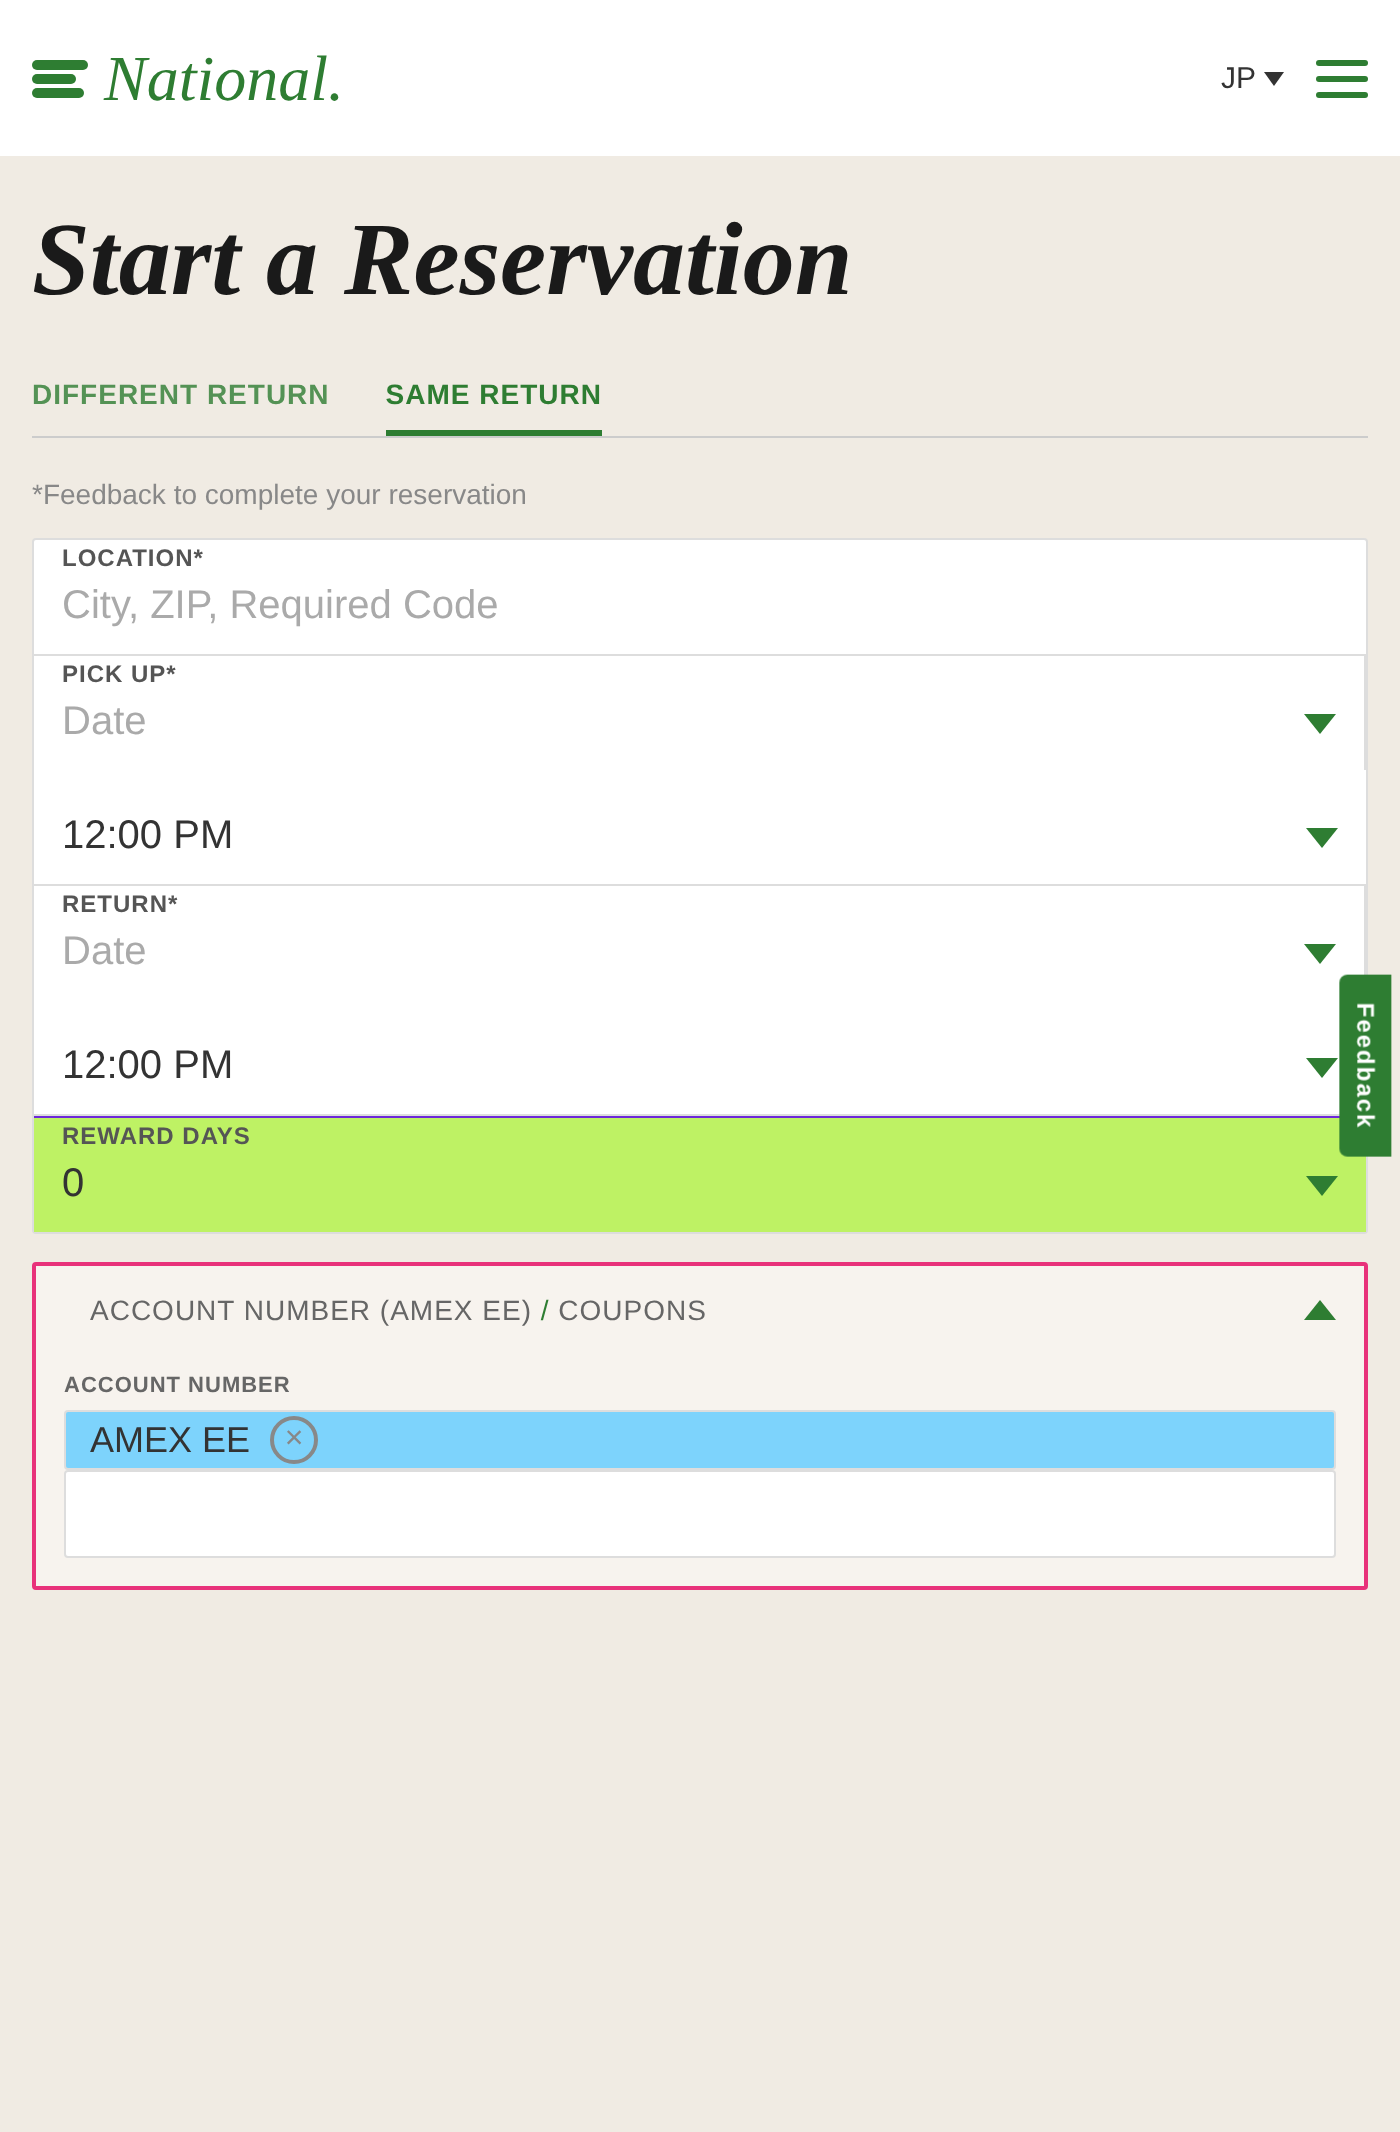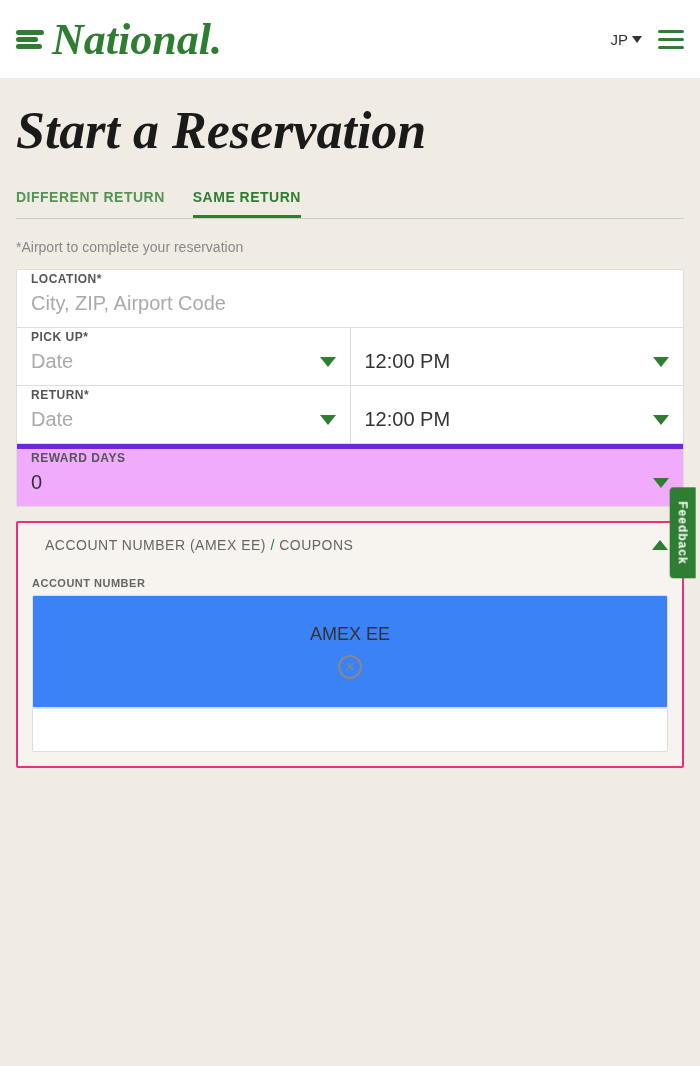--- a/index.html
+++ b/index.html
@@ -38,22 +38,22 @@
     .wave-line {
       height: 5px;
       border-radius: 3px;
       background: #2e7d32;
     }
     .wave-line:nth-child(1) { width: 28px; }
     .wave-line:nth-child(2) { width: 22px; }
     .wave-line:nth-child(3) { width: 26px; }
 
     .logo-text {
-      font-size: 44px;
-      font-weight: bold;
+      font-size: 32px;
+      font-weight: normal;
       color: #2e7d32;
       font-style: italic;
       font-family: Georgia, serif;
     }
 
     .header-right {
       display: flex;
       gap: 16px;
     }
 
@@ -166,20 +166,21 @@
     }
 
     .field-value {
       font-size: 20px;
       color: #aaa;
       padding: 4px 14px 12px 14px;
     }
 
     .field-row {
       display: flex;
+      flex-direction: column;
     }
 
     .field-half {
       flex: 1;
       border-right: 1px solid #ddd;
       position: relative;
     }
 
     .field-half:last-child {
       border-right: none;
@@ -201,22 +202,22 @@
     .dropdown-arrow-green {
       width: 0; height: 0;
       border-left: 8px solid transparent;
       border-right: 8px solid transparent;
       border-top: 10px solid #2e7d32;
       flex-shrink: 0;
     }
 
     
     .reward-row {
-      border-top: 5px solid #6d28d9;
-      background: #f0abfc;
+      border-top: 1px solid #6d28d9;
+      background: #bef264;
     }
 
     
     .account-section {
       margin-top: 14px;
       border: 2.5px solid #e8317a;
       border-radius: 2px;
       background: #f7f3ee;
     }
 
@@ -263,27 +264,26 @@
       text-transform: uppercase;
       letter-spacing: 0.5px;
       margin-bottom: 6px;
       margin-top: 12px;
     }
 
     .inner-field-value {
       display: flex;
       align-items: center;
       gap: 10px;
-      padding: 28px 12px;
-      background: #3b82f6;
+      padding: 2px 12px;
+      background: #7dd3fc;
       border: 1px solid #ddd;
       border-radius: 2px;
       font-size: 18px;
       color: #333;
-      flex-direction: column;
     }
 
     .clear-btn {
       width: 24px;
       height: 24px;
       border-radius: 50%;
       border: 2px solid #888;
       display: flex;
       align-items: center;
       justify-content: center;
@@ -350,27 +350,27 @@
 
 <div class="page-content">
 
   <h1 class="page-title">Start a Reservation</h1>
 
   <div class="tabs">
     <div class="tab inactive">DIFFERENT RETURN</div>
     <div class="tab active">SAME RETURN</div>
   </div>
 
-  <p class="required-text">*Airport to complete your reservation</p>
+  <p class="required-text">*Feedback to complete your reservation</p>
 
   <div class="form-card">
 
     <div class="field-group">
       <div class="field-label">LOCATION*</div>
-      <div class="field-value">City, ZIP, Airport Code</div>
+      <div class="field-value">City, ZIP, Required Code</div>
     </div>
 
     <div class="field-group">
       <div class="field-row">
         <div class="field-half">
           <div class="field-label">PICK UP*</div>
           <div class="field-value-with-arrow">
             <span class="field-value-text">Date</span>
             <span class="dropdown-arrow-green"></span>
           </div>

